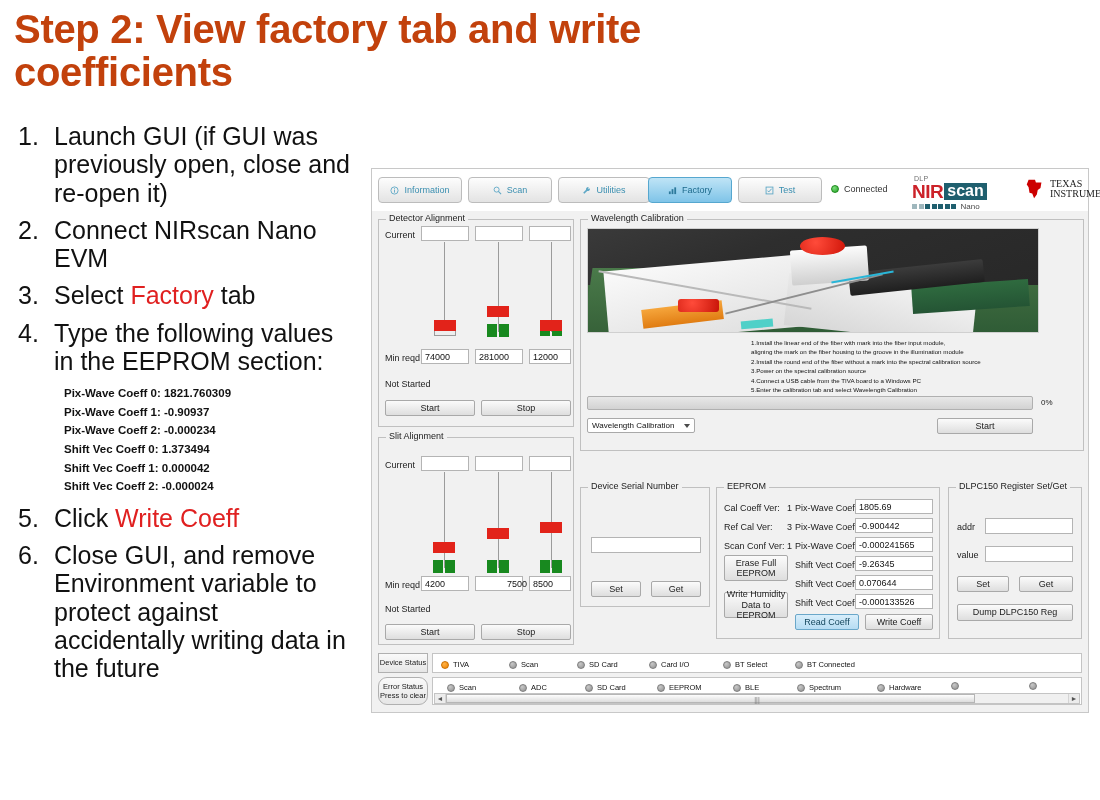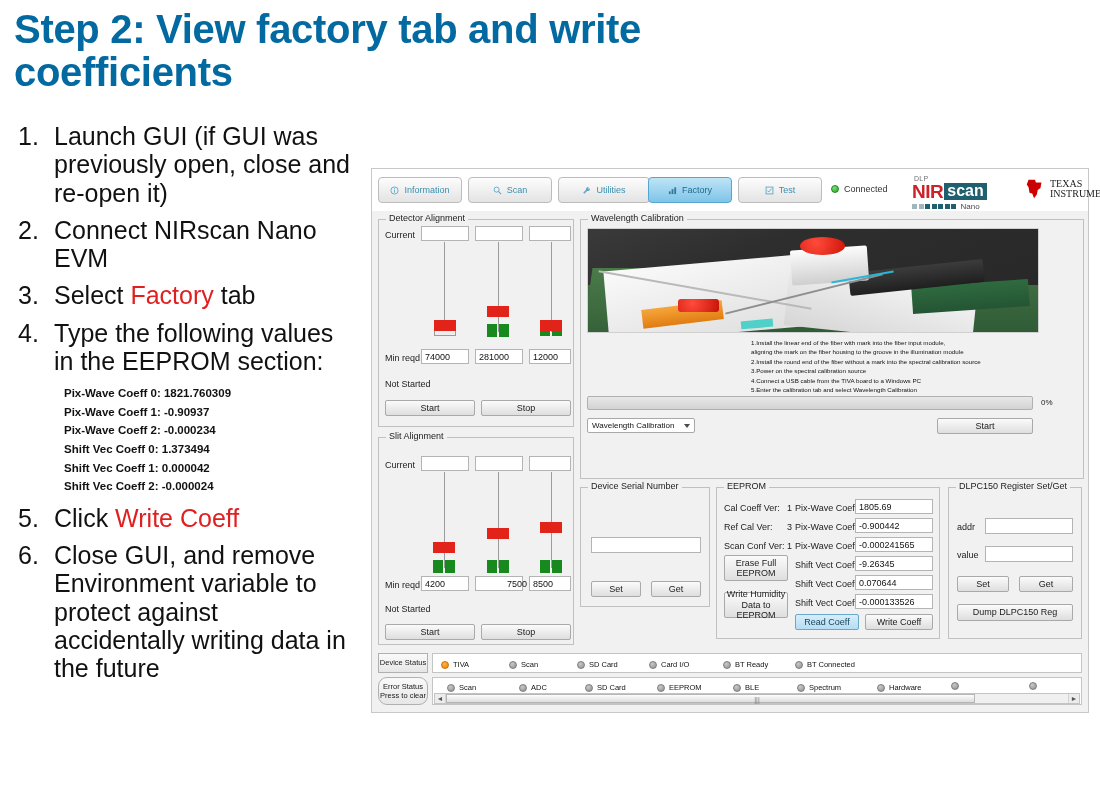--- a/index.html
+++ b/index.html
@@ -10,21 +10,21 @@
     font-family: "Liberation Sans", sans-serif;
     overflow: hidden;
     position: relative;
   }
 
   
   .slide-title {
     position: absolute;
     left: 14px; top: 8px; width: 800px;
     font-size: 40px; font-weight: bold; line-height: 1.08;
-    color: #0369a1;
+    color: #c2410c;
     letter-spacing: -0.3px;
   }
   .steps {
     position: absolute;
     left: 8px; top: 122px; width: 360px;
     font-size: 0;
   }
   .step-row { display: flex; align-items: flex-start; margin-bottom: 9px; }
   .step-num {
     width: 46px; flex: 0 0 46px;
@@ -493,21 +493,21 @@
     <div class="tf" style="left:42px; top:138px; width:48px; height:15px;">4200</div>
     <div class="tf" style="left:96px; top:138px; width:48px; height:15px;padding-left:31px;">7500</div>
     <div class="tf" style="left:150px; top:138px; width:42px; height:15px;">8500</div>
 
     <span class="lbl" style="left:6px; top:166px;">Not Started</span>
 
     <div class="btn" style="left:6px; top:186px; width:90px; height:16px;">Start</div>
     <div class="btn" style="left:102px; top:186px; width:90px; height:16px;">Stop</div>
   </div>
 
-  <div class="grp" style="left:208px; top:50px; width:504px; height:260px;">
+  <div class="grp" style="left:208px; top:50px; width:504px; height:232px;">
     <span class="grp-title">Wavelength Calibration</span>
 
     <div class="photo" style="left:6px; top:8px; width:452px; height:105px;">
       <div class="sky"></div>
         <div class="greenband"></div>
         <div class="greenband2"></div>
       <div class="whiteplate"></div>
         <div class="whiteplate2"></div>
       <div class="pcb"></div>
         <div class="darkboard"></div>
@@ -621,21 +621,21 @@
     <div class="led-item" style="left:144px; top:6px;">
       <span class="led"></span>
       <span>SD Card</span>
     </div>
     <div class="led-item" style="left:216px; top:6px;">
       <span class="led"></span>
       <span>Card I/O</span>
     </div>
     <div class="led-item" style="left:290px; top:6px;">
       <span class="led"></span>
-      <span>BT Ready</span>
+      <span>BT Select</span>
     </div>
     <div class="led-item" style="left:362px; top:6px;">
       <span class="led"></span>
       <span>BT Connected</span>
     </div>
   </div>
 
   <div class="status-lbl" style="left:6px; top:508px; width:50px; height:28px;border-radius:9px;">
     <span>Error Status</span>
     <span>Press to clear</span>

